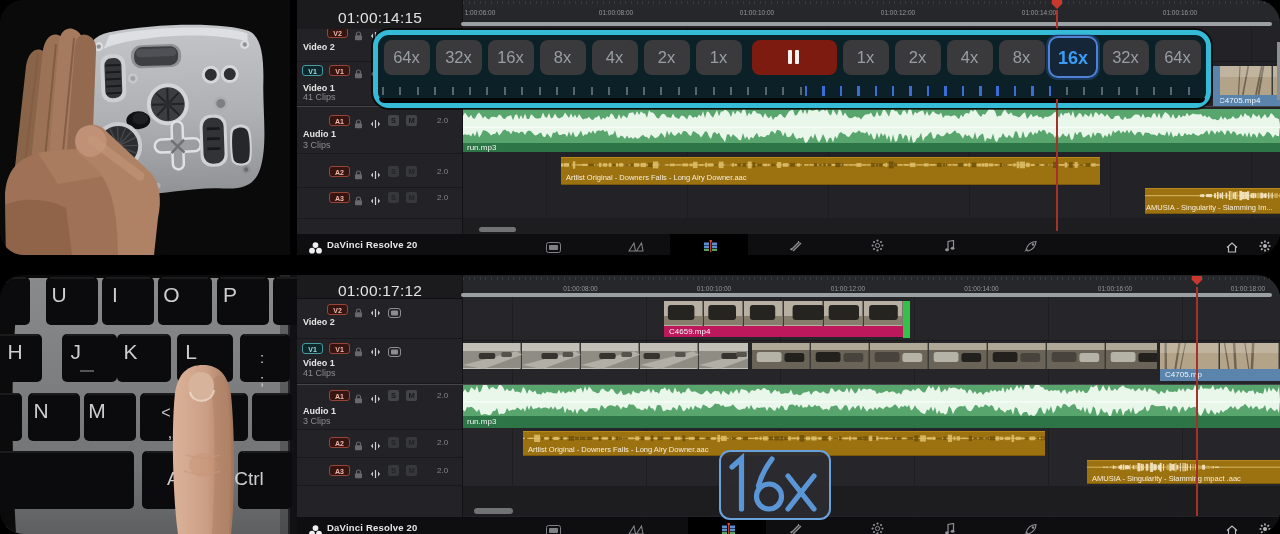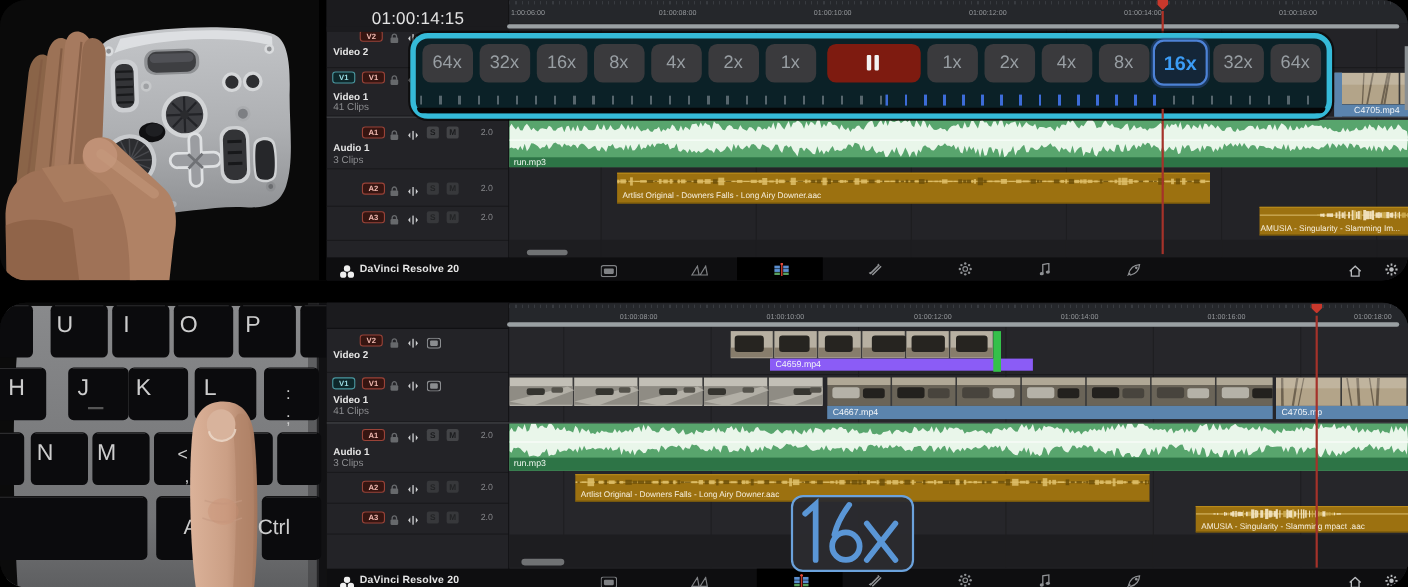--- a/index.html
+++ b/index.html
@@ -214,21 +214,21 @@
         <path d="M103.8,0 L102.4,29" stroke="#6e6250" stroke-width="2.1"></path>
         <rect x="60.0" y="0" width="58.5" height="11" fill="#ffffff" opacity="0.18"></rect>
         <rect x="120.0" y="0" width="58.5" height="29" fill="#b3a489"></rect>
         <path d="M127.5,0 L125.0,29" stroke="#6e6250" stroke-width="2.0"></path>
         <path d="M161.2,0 L160.2,29" stroke="#6e6250" stroke-width="1.1"></path>
         <path d="M136.4,0 L132.9,29" stroke="#6e6250" stroke-width="1.4"></path>
         <path d="M165.7,0 L162.1,29" stroke="#6e6250" stroke-width="2.3"></path>
         <rect x="120.0" y="0" width="58.5" height="11" fill="#ffffff" opacity="0.18"></rect>
       </svg>
     </div>
-    <div style="position:absolute;left:1213px;top:95px;width:67px;height:11px;background:#5b84ad;color:#f2f5f8;font-size:8px;line-height:11px;padding-left:18px;overflow:hidden;">C4705.mp4</div>
+    <div style="position:absolute;left:1213px;top:95px;width:67px;height:11px;background:#5b84ad;color:#f2f5f8;font-size:8px;line-height:11px;padding-left:6px;overflow:hidden;">C4705.mp4</div>
     <div style="position:absolute;left:1213px;top:66px;width:7px;height:40px;background:#5b84ad;"></div>
     <div style="position:absolute;left:463px;top:109px;width:817px;height:43px;background:#58a56d;overflow:hidden;">
       <svg width="817" height="34" style="position:absolute;top:0;left:0">
         <path d="M0,15.6L0,6.8L2,3.4L4,6.4L6,8.8L8,5.7L10,9.5L12,9.6L14,5.5L16,3.6L18,6.0L20,9.4L22,7.1L24,9.4L26,10.5L28,8.0L30,7.7L32,8.0L34,8.4L36,5.4L38,6.5L40,9.6L42,9.9L44,7.5L46,6.9L48,6.1L50,11.3L52,5.9L54,5.3L56,10.6L58,6.1L60,10.3L62,4.6L64,9.9L66,9.9L68,5.2L70,6.7L72,9.1L74,9.4L76,9.5L78,8.8L80,3.4L82,8.0L84,8.7L86,4.0L88,9.4L90,8.6L92,4.6L94,8.0L96,9.5L98,8.4L100,7.6L102,3.5L104,6.3L106,9.1L108,4.2L110,8.8L112,5.6L114,9.3L116,5.0L118,8.1L120,10.6L122,9.5L124,9.5L126,7.7L128,10.3L130,11.0L132,8.5L134,8.2L136,6.3L138,11.1L140,8.5L142,9.9L144,7.3L146,8.4L148,4.2L150,5.8L152,9.4L154,10.1L156,5.1L158,9.9L160,6.3L162,7.4L164,9.2L166,3.9L168,3.8L170,3.2L172,6.6L174,2.1L176,6.0L178,2.3L180,4.2L182,4.6L184,8.7L186,1.3L188,3.5L190,3.6L192,6.0L194,8.9L196,9.4L198,6.1L200,4.7L202,5.5L204,8.3L206,8.2L208,9.0L210,4.6L212,7.9L214,8.9L216,9.9L218,6.7L220,6.7L222,8.3L224,10.5L226,6.1L228,6.5L230,8.9L232,7.5L234,8.8L236,5.6L238,7.5L240,2.1L242,8.9L244,2.2L246,3.3L248,6.4L250,8.7L252,4.7L254,1.1L256,7.2L258,2.6L260,2.4L262,0.6L264,1.7L266,3.7L268,8.1L270,1.4L272,5.6L274,1.7L276,2.5L278,4.8L280,0.2L282,0.2L284,7.6L286,3.5L288,5.9L290,2.0L292,1.8L294,4.6L296,4.4L298,5.5L300,8.9L302,4.1L304,7.5L306,9.2L308,6.6L310,11.1L312,8.1L314,8.0L316,5.5L318,5.0L320,7.8L322,8.9L324,5.6L326,2.6L328,1.2L330,0.7L332,6.7L334,5.8L336,2.2L338,0.0L340,4.9L342,0.0L344,5.6L346,0.0L348,1.5L350,1.8L352,1.0L354,0.0L356,3.1L358,1.4L360,0.1L362,1.9L364,0.0L366,5.0L368,6.6L370,0.0L372,3.6L374,6.5L376,0.0L378,1.8L380,7.3L382,3.6L384,6.7L386,9.0L388,9.2L390,8.6L392,7.2L394,8.6L396,8.2L398,10.5L400,7.7L402,5.8L404,5.2L406,5.3L408,3.6L410,7.4L412,7.8L414,1.9L416,7.0L418,6.5L420,0.9L422,0.9L424,4.3L426,7.8L428,0.9L430,0.0L432,2.3L434,2.2L436,5.4L438,6.3L440,1.4L442,1.2L444,5.4L446,0.0L448,0.0L450,6.9L452,2.8L454,4.4L456,2.7L458,2.1L460,1.5L462,6.7L464,1.9L466,7.1L468,4.7L470,2.0L472,4.0L474,5.1L476,5.8L478,3.6L480,9.0L482,6.4L484,6.5L486,6.6L488,7.5L490,6.6L492,6.3L494,8.3L496,10.3L498,5.5L500,8.1L502,4.4L504,4.1L506,4.8L508,0.4L510,2.7L512,0.0L514,2.9L516,6.0L518,7.9L520,4.7L522,5.8L524,2.8L526,0.0L528,0.0L530,0.2L532,2.3L534,7.7L536,6.7L538,6.7L540,2.7L542,0.0L544,3.8L546,5.5L548,3.2L550,6.6L552,6.8L554,7.4L556,8.4L558,6.8L560,4.5L562,3.2L564,9.9L566,7.8L568,4.7L570,7.9L572,7.1L574,6.1L576,8.2L578,7.8L580,9.9L582,7.6L584,7.9L586,7.5L588,6.4L590,4.7L592,2.8L594,4.5L596,8.9L598,3.6L600,6.8L602,4.0L604,4.6L606,3.2L608,7.3L610,1.7L612,8.9L614,7.0L616,4.0L618,4.7L620,8.5L622,4.7L624,6.3L626,7.7L628,3.5L630,8.9L632,3.3L634,3.8L636,6.6L638,3.9L640,5.3L642,7.8L644,5.0L646,7.5L648,9.9L650,10.1L652,7.2L654,6.7L656,6.4L658,10.0L660,10.9L662,7.5L664,10.0L666,9.5L668,9.2L670,7.1L672,5.6L674,5.4L676,5.8L678,8.7L680,4.6L682,8.9L684,8.0L686,7.7L688,9.0L690,4.7L692,4.3L694,8.9L696,3.8L698,9.9L700,6.2L702,3.1L704,4.2L706,6.1L708,9.5L710,4.8L712,9.5L714,9.1L716,5.6L718,8.7L720,6.6L722,7.6L724,3.7L726,7.1L728,5.7L730,4.5L732,5.3L734,5.3L736,5.6L738,5.0L740,7.8L742,6.3L744,8.7L746,7.1L748,9.3L750,10.4L752,10.0L754,11.2L756,10.8L758,6.9L760,10.8L762,7.7L764,10.8L766,9.8L768,9.4L770,7.0L772,9.5L774,9.5L776,8.5L778,5.0L780,8.6L782,4.0L784,6.5L786,6.8L788,9.8L790,4.5L792,6.4L794,8.1L796,5.4L798,10.0L800,7.4L802,5.0L804,9.0L806,7.8L808,4.0L810,5.7L812,8.4L814,9.2L816,10.3L817,15.6L816,27.3L814,27.1L812,25.4L810,29.0L808,25.4L806,23.5L804,22.7L802,26.2L800,27.7L798,25.2L796,23.3L794,29.2L792,25.5L790,24.4L788,28.7L786,23.0L784,28.5L782,23.8L780,27.7L778,24.6L776,25.0L774,26.4L772,22.9L770,22.3L768,25.6L766,22.1L764,21.2L762,26.2L760,23.2L758,21.3L756,24.0L754,21.8L752,25.5L750,22.5L748,21.2L746,26.3L744,21.3L742,23.2L740,25.2L738,24.9L736,26.8L734,26.4L732,25.6L730,23.9L728,26.2L726,25.1L724,26.2L722,23.8L720,27.1L718,27.2L716,23.3L714,27.2L712,26.4L710,28.5L708,22.2L706,27.7L704,22.0L702,26.6L700,25.9L698,25.5L696,23.6L694,27.3L692,25.7L690,25.4L688,25.5L686,24.0L684,23.7L682,23.6L680,27.2L678,23.6L676,22.8L674,23.5L672,26.5L670,23.9L668,20.9L666,24.4L664,20.8L662,24.1L660,22.0L658,24.5L656,21.0L654,22.6L652,24.1L650,21.5L648,27.4L646,23.9L644,28.3L642,25.7L640,29.4L638,24.7L636,23.9L634,23.7L632,27.3L630,23.1L628,29.5L626,25.3L624,26.6L622,28.0L620,28.5L618,23.1L616,23.3L614,26.3L612,22.9L610,30.3L608,31.1L606,24.0L604,27.7L602,27.0L600,24.3L598,27.2L596,29.1L594,23.6L592,29.0L590,25.4L588,24.3L586,22.9L584,25.5L582,21.5L580,20.8L578,23.0L576,20.7L574,24.9L572,23.2L570,26.6L568,22.4L566,24.3L564,27.9L562,28.6L560,22.0L558,29.2L556,28.4L554,22.6L552,22.5L550,29.2L548,28.1L546,25.7L544,28.9L542,27.4L540,23.9L538,28.5L536,28.4L534,33.3L532,31.6L530,24.4L528,30.4L526,29.6L524,28.9L522,33.0L520,24.5L518,25.4L516,27.3L514,30.5L512,23.2L510,30.1L508,28.6L506,26.0L504,27.2L502,24.9L500,29.5L498,26.4L496,23.9L494,24.3L492,21.2L490,23.0L488,24.7L486,25.2L484,22.9L482,25.8L480,27.3L478,27.2L476,25.4L474,25.1L472,29.4L470,29.5L468,22.7L466,24.4L464,27.1L462,27.9L460,32.3L458,23.8L456,28.5L454,29.1L452,32.7L450,34.0L448,25.4L446,34.0L444,26.7L442,26.1L440,30.4L438,24.8L436,25.1L434,32.1L432,32.7L430,25.3L428,33.9L426,25.9L424,30.7L422,24.6L420,27.3L418,23.8L416,29.4L414,23.6L412,30.6L410,29.4L408,24.0L406,27.2L404,22.5L402,24.6L400,23.5L398,23.6L396,21.3L394,23.3L392,24.0L390,22.7L388,25.5L386,27.9L384,27.5L382,25.3L380,24.8L378,23.1L376,24.4L374,29.7L372,26.9L370,33.4L368,28.6L366,29.3L364,34.0L362,28.9L360,25.0L358,30.0L356,33.6L354,30.3L352,24.6L350,30.1L348,26.5L346,30.0L344,33.5L342,33.8L340,27.8L338,29.5L336,28.8L334,30.5L332,28.1L330,23.5L328,27.0L326,28.3L324,28.1L322,22.9L320,27.5L318,22.4L316,21.3L314,20.8L312,25.0L310,22.5L308,22.3L306,26.3L304,26.1L302,28.0L300,28.0L298,27.1L296,28.4L294,23.7L292,26.2L290,29.6L288,27.8L286,31.4L284,27.3L282,30.1L280,24.0L278,31.3L276,31.1L274,28.8L272,27.0L270,25.3L268,28.4L266,25.3L264,25.5L262,33.3L260,30.0L258,27.8L256,23.6L254,25.4L252,23.1L250,24.1L248,30.0L246,27.6L244,22.6L242,22.4L240,25.7L238,28.5L236,25.4L234,24.4L232,23.1L230,22.1L228,27.0L226,25.9L224,23.3L222,21.9L220,22.3L218,25.9L216,23.2L214,25.1L212,27.0L210,25.7L208,22.4L206,26.5L204,21.6L202,28.9L200,25.8L198,23.7L196,27.0L194,28.4L192,29.3L190,27.2L188,25.6L186,30.0L184,27.9L182,27.7L180,25.7L178,27.3L176,29.2L174,29.8L172,28.1L170,30.0L168,28.1L166,29.6L164,26.4L162,30.0L160,27.6L158,26.6L156,29.0L154,28.3L152,21.5L150,25.4L148,25.6L146,27.0L144,21.6L142,23.0L140,20.8L138,22.0L136,21.4L134,21.7L132,24.9L130,21.5L128,24.6L126,22.2L124,25.8L122,25.2L120,27.2L118,21.5L116,25.1L114,27.7L112,27.8L110,22.5L108,27.3L106,22.4L104,27.9L102,25.0L100,24.9L98,26.1L96,26.0L94,22.0L92,24.0L90,23.5L88,29.2L86,26.4L84,24.5L82,28.2L80,27.5L78,23.4L76,24.5L74,26.0L72,26.6L70,24.4L68,22.3L66,21.4L64,22.6L62,26.0L60,23.0L58,22.4L56,24.6L54,23.0L52,23.3L50,21.5L48,25.2L46,22.3L44,22.2L42,20.5L40,21.5L38,24.6L36,26.6L34,22.2L32,24.9L30,24.9L28,26.5L26,24.0L24,22.6L22,21.4L20,21.2L18,25.7L16,28.4L14,21.6L12,27.5L10,23.7L8,27.6L6,25.5L4,26.1L2,25.2L0,26.0Z" fill="#e9f6ea"></path>
         <rect x="0" y="17.7" width="817" height="1.4" fill="#f7fcf7"></rect>
       </svg>
       <div style="position:absolute;left:0;bottom:0;width:100%;height:9px;background:#2d7446;color:#eef6ee;font-size:8px;line-height:9px;padding-left:4px;">run.mp3</div>
     </div>
     <div style="position:absolute;left:561px;top:157px;width:539px;height:28px;background:#9c7110;overflow:hidden;border-top:1px solid #b98a1a;border-bottom:1px solid #7a5a0a;">
       <svg width="539" height="28" style="position:absolute;top:0;left:0">
@@ -602,20 +602,21 @@
   <path d="M178,259 C173,225 171,155 175,118 C178,98 188,90 203,90 C219,90 228,100 231,120 C235,158 235,225 231,259 Z" fill="url(#fing)"></path>
   <path d="M212,259 C215,215 216,150 212,118 C211,104 217,96 224,104 C230,120 233,170 229,259 Z" fill="#b2846a" opacity="0.7"></path>
   <ellipse cx="201" cy="111" rx="13" ry="14" fill="#d8b39c"></ellipse>
   <path d="M190,117 C192,129 212,129 214,115" stroke="#eedccd" stroke-width="2" fill="none" opacity="0.8"></path>
   <path d="M186,180 q17,6 34,0 M184,196 q18,7 36,0" stroke="#c59a82" stroke-width="1.5" fill="none" opacity="0.6"></path>
   <ellipse cx="203" cy="190" rx="14" ry="12" fill="#c98f74" opacity="0.35"></ellipse>
  </g>
 </svg>
     <div style="position:absolute;left:297px;top:0;width:983px;height:259px;background:#232327;"></div>
     <div style="position:absolute;left:297px;top:0;width:166px;height:24px;background:#1b1b1e;border-bottom:1px solid #101012;"></div>
+    <div style="position:absolute;left:297px;top:7px;width:166px;text-align:center;font-size:15.5px;color:#e2e2e2;letter-spacing:0.2px;">01:00:17:12</div>
     <div style="position:absolute;left:297px;top:63px;width:166px;height:1px;background:#19191c;"></div>
     <div style="position:absolute;left:297px;top:108px;width:166px;height:1px;background:#19191c;"></div>
     <div style="position:absolute;left:297px;top:154px;width:166px;height:1px;background:#19191c;"></div>
     <div style="position:absolute;left:297px;top:182px;width:166px;height:1px;background:#19191c;"></div>
     <div style="position:absolute;left:297px;top:210px;width:166px;height:1px;background:#19191c;"></div>
     <div style="position:absolute;left:462px;top:0;width:1px;height:259px;background:#121214;"></div>
     <div style="position:absolute;left:327px;top:29px;width:21px;height:11px;border-radius:3px;background:#361511;border:1px solid #9a4338;color:#f0b9b0;font-size:7px;font-weight:bold;text-align:center;line-height:11px;">V2</div>
     <div style="position:absolute;left:354px;top:29px;"><svg width="9" height="10" viewBox="0 0 9 10">
         <rect x="1" y="4.2" width="7" height="5" rx="1" fill="#67696c"></rect>
         <path d="M2.5,4.5 V3 a2,2 0 0 1 4,0 v1.5" stroke="#67696c" stroke-width="1.2" fill="none"></path>
@@ -721,21 +722,21 @@
         <rect x="160.0" y="15" width="38.5" height="9" fill="#877d6c"></rect>
         <rect x="164.7" y="4" width="30.3" height="15" rx="3" fill="#262420"></rect>
         <rect x="200.0" y="0" width="38.5" height="25" fill="#b7b0a2"></rect>
         <rect x="200.0" y="15" width="38.5" height="9" fill="#877d6c"></rect>
         <rect x="205.1" y="4" width="28.7" height="15" rx="3" fill="#262420"></rect>
         <rect x="240.0" y="0" width="38.5" height="25" fill="#b7b0a2"></rect>
         <rect x="240.0" y="15" width="38.5" height="9" fill="#877d6c"></rect>
         <rect x="243.9" y="4" width="26.0" height="15" rx="3" fill="#262420"></rect>
       </svg>
     </div>
-    <div style="position:absolute;left:700px;top:51px;width:239px;height:11px;background:#8b5cf6;color:#f2f5f8;font-size:8px;line-height:11px;padding-left:5px;overflow:hidden;">C4659.mp4</div>
+    <div style="position:absolute;left:664px;top:51px;width:239px;height:11px;background:#be185d;color:#f2f5f8;font-size:8px;line-height:11px;padding-left:5px;overflow:hidden;">C4659.mp4</div>
     <div style="position:absolute;left:903px;top:26px;width:7px;height:37px;background:#35c04a;"></div>
     <div style="position:absolute;left:463px;top:68px;width:285px;height:26px;overflow:hidden;background:#3a3a3a;">
       <svg width="285" height="26" viewBox="0 0 285 26" preserveAspectRatio="none" style="position:absolute;left:0;top:0;width:285px;height:26px">
         <rect x="0.0" y="0" width="57.5" height="26" fill="#c2bfb6"></rect>
         <rect x="0.0" y="8" width="57.5" height="17" fill="#8f8c84"></rect>
         <path d="M0.0,22.1 L53.1,8.3 L59.0,11.7 L20.6,26.0 Z" fill="#b2afa6"></path>
         <rect x="15.8" y="10" width="16.5" height="6" rx="2" fill="#35342f"></rect>
         <rect x="38.3" y="9" width="10.6" height="5" rx="1.5" fill="#55534c"></rect>
         <rect x="59.0" y="0" width="57.5" height="26" fill="#c2bfb6"></rect>
         <rect x="59.0" y="8" width="57.5" height="17" fill="#8f8c84"></rect>
@@ -793,21 +794,20 @@
         <rect x="354.0" y="0" width="57.5" height="26" fill="#6a6458"></rect>
         <rect x="354.0" y="0" width="57.5" height="7" fill="#b0a896"></rect>
         <rect x="358.7" y="9" width="24.8" height="10" rx="2.5" fill="#b5b2a8"></rect>
         <rect x="386.4" y="10" width="19.8" height="9" rx="2.5" fill="#23211e"></rect>
         <rect x="413.0" y="0" width="57.5" height="26" fill="#6a6458"></rect>
         <rect x="413.0" y="0" width="57.5" height="7" fill="#b0a896"></rect>
         <rect x="417.7" y="9" width="24.8" height="10" rx="2.5" fill="#23211e"></rect>
         <rect x="445.4" y="10" width="19.8" height="9" rx="2.5" fill="#48443d"></rect>
       </svg>
     </div>
-    <div style="position:absolute;left:752px;top:94px;width:405px;height:12px;background:#5b84ad;color:#f2f5f8;font-size:8px;line-height:12px;padding-left:5px;overflow:hidden;">C4667.mp4</div>
     <div style="position:absolute;left:1160px;top:68px;width:120px;height:26px;overflow:hidden;background:#3a3a3a;">
       <svg width="120" height="26" viewBox="0 0 120 26" preserveAspectRatio="none" style="position:absolute;left:0;top:0;width:120px;height:26px">
         <rect x="0.0" y="0" width="58.5" height="26" fill="#b3a489"></rect>
         <path d="M19.5,0 L15.3,26" stroke="#6e6250" stroke-width="2.0"></path>
         <path d="M5.9,0 L6.3,26" stroke="#6e6250" stroke-width="1.5"></path>
         <path d="M5.1,0 L5.2,26" stroke="#6e6250" stroke-width="1.1"></path>
         <path d="M25.4,0 L20.3,26" stroke="#6e6250" stroke-width="1.1"></path>
         <rect x="0.0" y="0" width="58.5" height="10" fill="#ffffff" opacity="0.18"></rect>
         <rect x="60.0" y="0" width="58.5" height="26" fill="#b3a489"></rect>
         <path d="M84.9,0 L88.8,26" stroke="#6e6250" stroke-width="1.2"></path>

